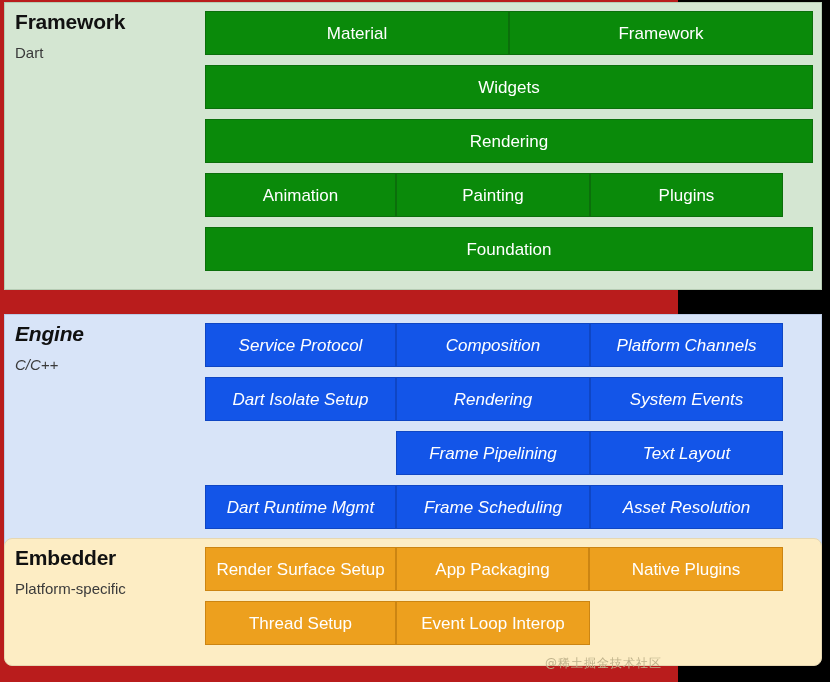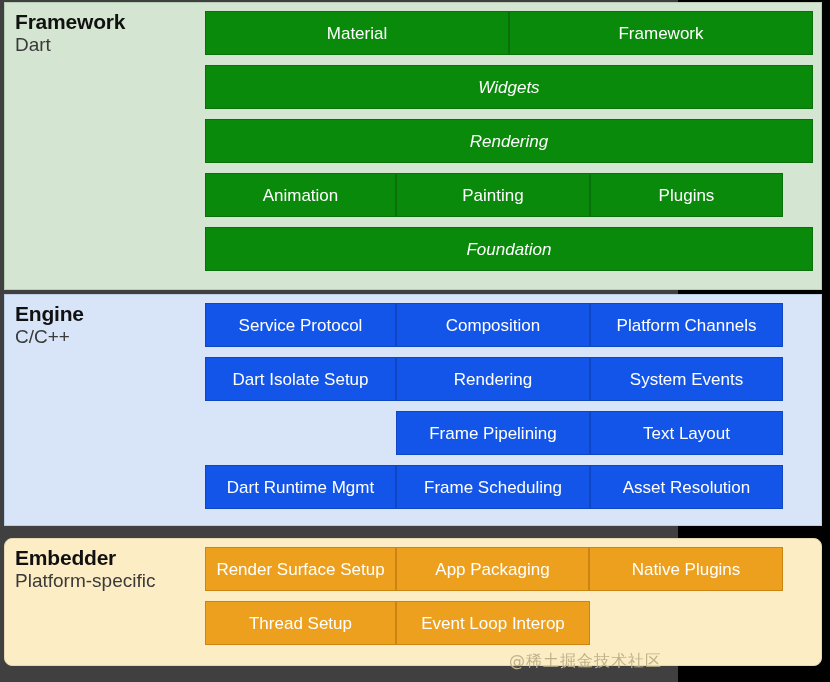--- a/index.html
+++ b/index.html
@@ -11,45 +11,46 @@
     width: 830px;
     height: 682px;
     overflow: hidden;
     font-family: "Liberation Sans", sans-serif;
   }
 
   #diagram {
     position: relative;
     width: 678px;
     height: 682px;
-    background: #404040;
+    background: #b91c1c;
     box-sizing: border-box;
   }
 
   
   .layer {
     position: absolute;
     left: 4px;
     width: 818px;
     box-sizing: border-box;
     display: flex;
     flex-direction: row;
     border: 1px solid #9aa0b8;
   }
   .layer-framework {
     top: 2px;
     height: 288px;
     background: #d4e6d2;
     border-color: #b6ccb4;
   }
   .layer-engine {
-    top: 294px;
+    top: 314px;
     height: 232px;
     background: #d8e4f8;
     border-color: #bccbe6;
+    font-style: italic;
   }
   .layer-embedder {
     top: 538px;
     height: 128px;
     background: #fdedc4;
     border-color: #e6d7b2;
     border-radius: 8px;
   }
 
   
@@ -60,24 +61,24 @@
     box-sizing: border-box;
   }
   .layer-title {
     font-size: 21px;
     font-weight: bold;
     color: #111111;
     line-height: 25px;
     letter-spacing: -0.2px;
   }
   .layer-sub {
-    font-size: 19px;
+    font-size: 15px;
     color: #3a3a3a;
     line-height: 20px;
-    margin-top: 1px;
+    margin-top: 9px;
   }
 
   
   .layer-body {
     flex: 1 1 auto;
     padding: 8px 8px 0 2px;
     box-sizing: border-box;
   }
   .row {
     display: flex;
@@ -103,30 +104,30 @@
     overflow: hidden;
   }
   .box.green  { background: #0a8a0a; border-color: #0b6f0b; }
   .box.blue   { background: #1355e8; border-color: #0f46c4; }
   .box.orange { background: #eda01e; border-color: #cc8512; }
 
   
   .col1 { flex: 0 0 191px; }
   .col2 { flex: 0 0 194px; }
   .col3 { flex: 0 0 193px; }
-  .full { flex: 1 1 auto; font-style: italic; }
+  .full { flex: 1 1 auto; }
   .half { flex: 1 1 0; }
   .spacer-col1 { flex: 0 0 191px; }
 
   
   .watermark {
     position: absolute;
     right: 16px;
     bottom: 10px;
-    font-size: 16px;
+    font-size: 12px;
     color: #bfb28b;
     font-family: "DejaVu Sans", sans-serif;
     letter-spacing: 1px;
     white-space: nowrap;
   }
 </style>
 </head>
 <body>
 
 <div id="diagram">

